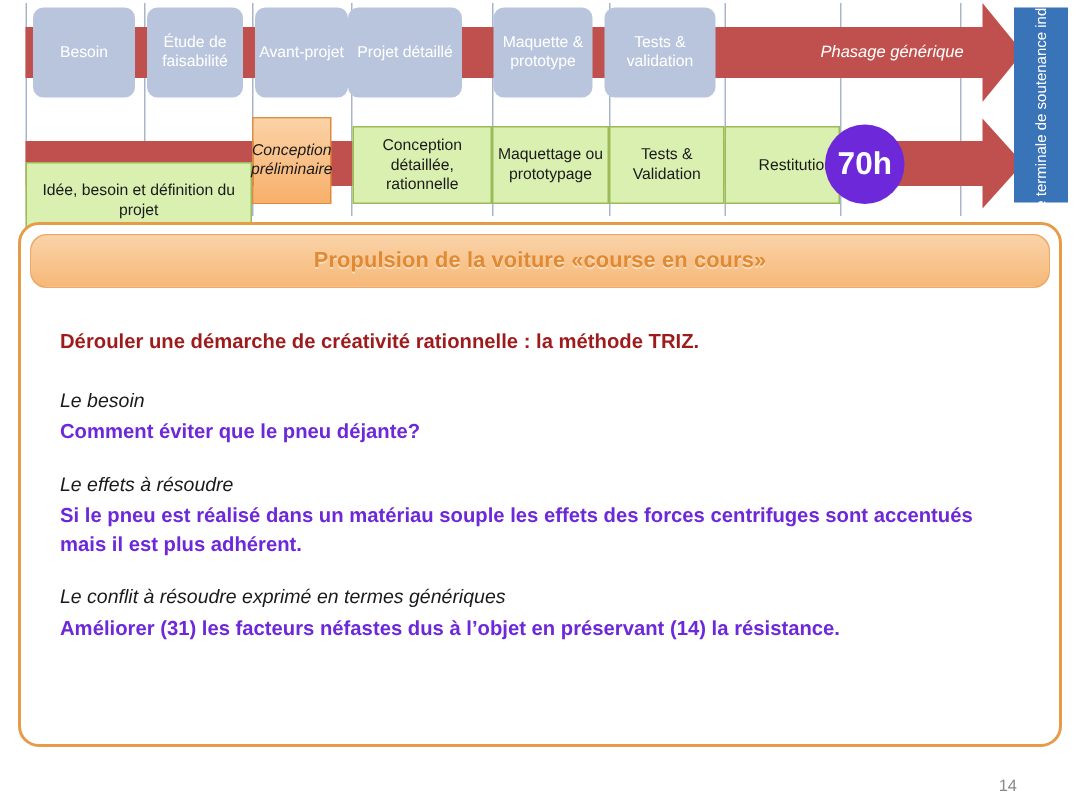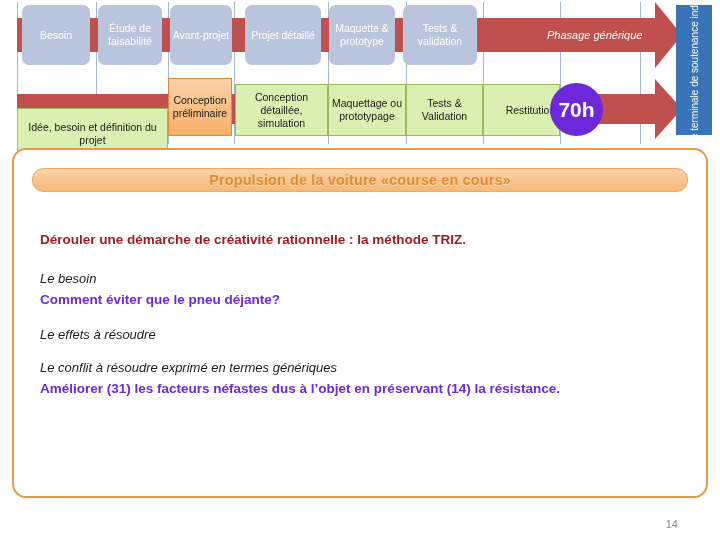--- a/index.html
+++ b/index.html
@@ -190,22 +190,22 @@
     height: 350px;
     border: 2px solid #e59b48;
     border-radius: 14px;
     background: #ffffff;
     box-sizing: border-box;
     overflow: hidden;
   }
 
   #card-header {
     position: relative;
-    height: 24px;
-    margin: 18px;
+    height: 36px;
+    margin: 6px;
     border-radius: 11px;
     background: linear-gradient(#fad3a8, #f6b878);
     border: 1px solid #eda965;
     box-sizing: border-box;
     display: flex;
     align-items: center;
     justify-content: center;
   }
   #card-header-title {
     color: #e08a33;
@@ -273,30 +273,30 @@
 
   <div class="arrow-red" id="arrow2-body"></div>
   <div id="arrow2-head"></div>
 
   <div class="arrow-label" id="phasage-label">Phasage générique</div>
 
   <div id="top-phases-layer">
       <div class="phase-box" style="left: 22px; width: 68px;">Besoin</div>
       <div class="phase-box" style="left: 98px; width: 64px;">Étude de faisabilité</div>
       <div class="phase-box" style="left: 170px; width: 62px;">Avant-projet</div>
-      <div class="phase-box" style="left: 245px; width: 76px;">Projet détaillé</div>
+      <div class="phase-box" style="left: 232px; width: 76px;">Projet détaillé</div>
       <div class="phase-box" style="left: 329px; width: 66px;">Maquette &amp; prototype</div>
       <div class="phase-box" style="left: 403px; width: 74px;">Tests &amp; validation</div>
     </div>
 
 
   <div id="steps-layer">
       <div class="step-box" style="left: 17px; width: 151px; margin-top: 24px;">Idée, besoin et définition du projet</div>
-      <div class="step-box highlight" style="left: 168px; width: 64px;">Conception préliminaire</div>
-      <div class="step-box" style="left: 235px; width: 93px;">Conception détaillée, simulation</div>
+      <div class="step-box highlight" style="left: 168px; width: 53px; font-style: italic;">Conception préliminaire</div>
+      <div class="step-box" style="left: 235px; width: 93px;">Conception détaillée, rationnelle</div>
       <div class="step-box" style="left: 328px; width: 78px;">Maquettage ou prototypage</div>
       <div class="step-box" style="left: 406px; width: 77px;">Tests &amp; Validation</div>
       <div class="step-box" style="left: 483px; width: 77px; padding-left: 20px;">Restitution</div>
     </div>
 
   <div id="badge-70h">70h</div>
 
   <div id="exam-box">
     <span>Épreuve terminale de soutenance individuelle</span>
   </div>
@@ -310,20 +310,21 @@
 
   <div id="card-body">
     <p class="heading-red">Dérouler une démarche de créativité rationnelle :  la méthode TRIZ.</p>
     <div id="blocks-layer">
         <div class="block">
           <div class="block-label">Le besoin</div>
           <div class="block-text">Comment éviter que le pneu déjante?</div>
         </div>
         <div class="block">
           <div class="block-label">Le effets à résoudre</div>
+          <div class="block-text">Si le pneu est  réalisé dans un matériau souple les effets des forces centrifuges sont accentués mais il est plus adhérent.</div>
         </div>
         <div class="block">
           <div class="block-label">Le conflit à résoudre exprimé en termes  génériques</div>
           <div class="block-text">Améliorer (31) les facteurs néfastes dus à l’objet en préservant (14) la résistance.</div>
         </div>
       </div>
   </div>
 </div>
 
 <div id="page-number">14</div>

